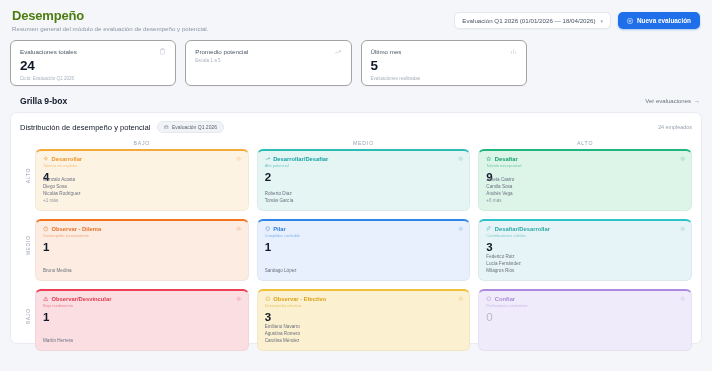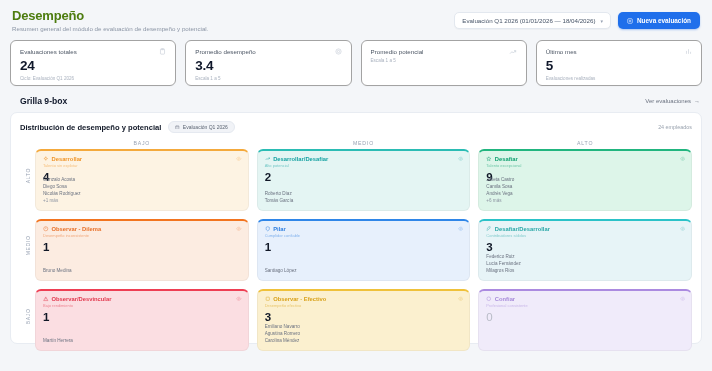--- a/index.html
+++ b/index.html
@@ -49,21 +49,21 @@
   .section-head { display: flex; align-items: center; justify-content: space-between; margin-top: 10px; padding: 0 2px; margin-left: 8px; }
   .section-title { font-size: 8.6px; font-weight: 700; color: #0f172a; }
   .section-link { font-size: 6px; color: #6b7280; display: flex; align-items: center; gap: 3px; }
 
   .panel {
     background: #ffffff; border: 1px solid #e8ecf2; border-radius: 7px;
     margin-top: 6px; padding: 8px 9px 10px 9px; height: 232px;
   }
   .panel-head { display: flex; align-items: center; justify-content: space-between; }
   .panel-head-left { display: flex; align-items: center; gap: 7px; }
-  .panel-title { font-size: 7.6px; font-weight: 700; color: #111827; }
+  .panel-title { font-size: 7.6px; font-weight: 400; color: #111827; }
   .badge {
     display: inline-flex; align-items: center; gap: 3px;
     background: #f1f3f7; border: 1px solid #e5e9f0; border-radius: 9px;
     padding: 2px 6px; font-size: 5px; color: #5b6472; white-space: nowrap;
   }
   .panel-count { font-size: 5.4px; color: #9aa3af; }
 
   .grid-wrap { display: flex; margin-top: 7px; }
   .row-labels { width: 15px; display: flex; flex-direction: column; }
   .row-label {
@@ -127,31 +127,20 @@
       <div class="stat-value">24</div>
       <div class="stat-hint">Ciclo: Evaluación Q1 2026</div>
       <span class="stat-icon">
         <svg width="7" height="7" viewBox="0 0 24 24" fill="none" stroke="currentColor" stroke-width="2">
           <rect x="5" y="3" width="14" height="18" rx="2"></rect>
             <path d="M9 3h6v3H9z"></path>
         </svg>
       </span>
     </div>
 
-    <div class="stat-card">
-      <div class="stat-label">Promedio desempeño</div>
-      <div class="stat-value">3.4</div>
-      <div class="stat-hint">Escala 1 a 5</div>
-      <span class="stat-icon">
-        <svg width="7" height="7" viewBox="0 0 24 24" fill="none" stroke="currentColor" stroke-width="2">
-          <circle cx="12" cy="12" r="9"></circle>
-            <circle cx="12" cy="12" r="4"></circle>
-        </svg>
-      </span>
-    </div>
 
     <div class="stat-card">
       <div class="stat-label">Promedio potencial</div>
       <div class="stat-hint">Escala 1 a 5</div>
       <span class="stat-icon">
         <svg width="8" height="8" viewBox="0 0 24 24" fill="none" stroke="currentColor" stroke-width="2">
           <path d="M3 17l6-6 4 4 7-7"></path>
             <path d="M15 8h5v5"></path>
         </svg>
       </span>

